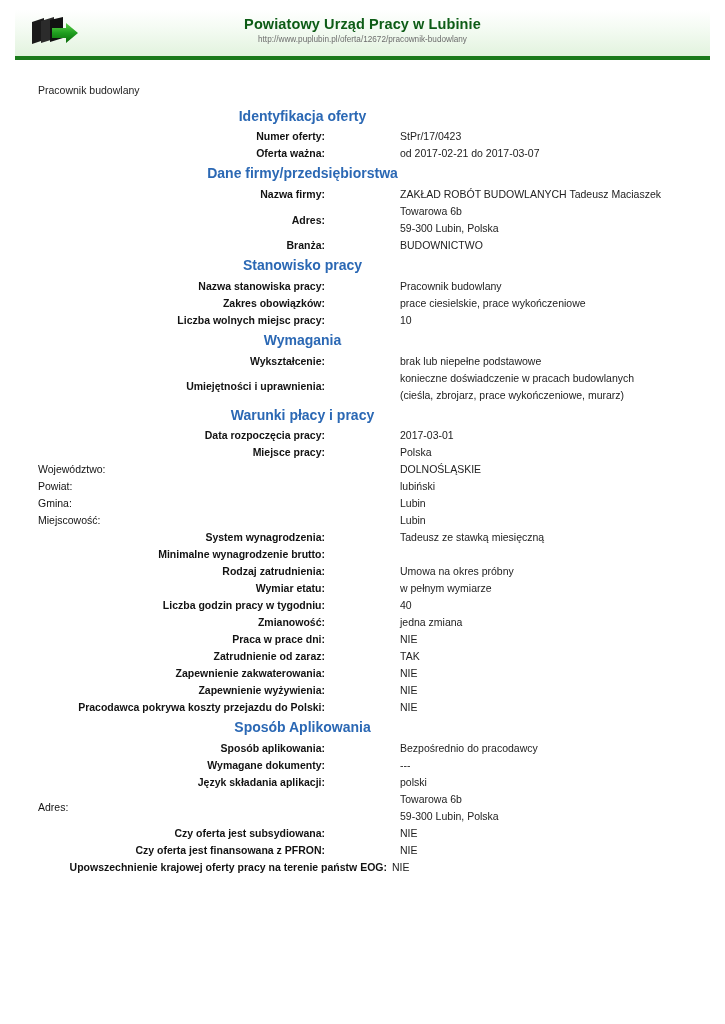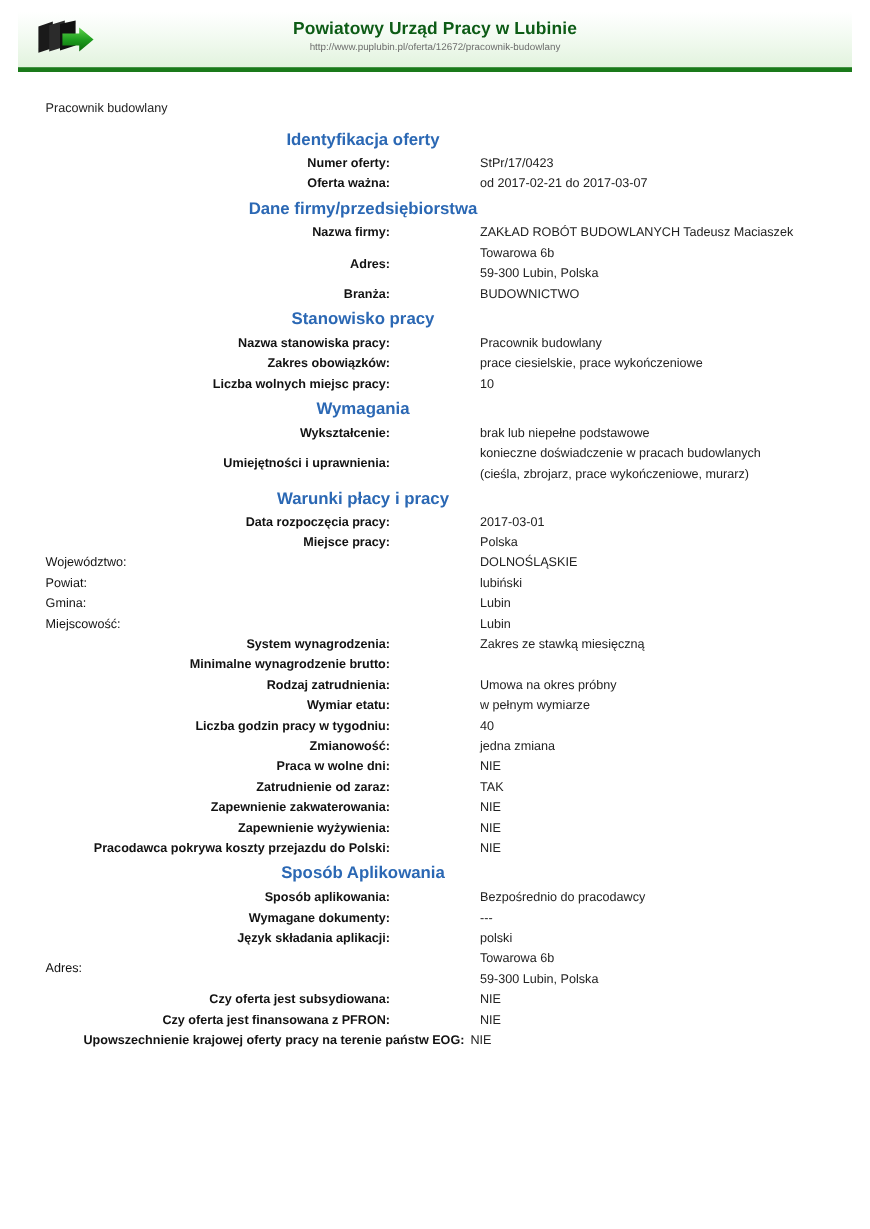--- a/index.html
+++ b/index.html
@@ -223,21 +223,21 @@
         <div class="row plain">
           <div class="lbl">Gmina:</div>
           <div class="val">Lubin</div>
         </div>
         <div class="row plain">
           <div class="lbl">Miejscowość:</div>
           <div class="val">Lubin</div>
         </div>
         <div class="row">
           <div class="lbl">System wynagrodzenia:</div>
-          <div class="val">Zakres ze stawką miesięczną</div>
+          <div class="val">Tadeusz ze stawką miesięczną</div>
         </div>
         <div class="row">
           <div class="lbl">Minimalne wynagrodzenie brutto:</div>
         </div>
         <div class="row">
           <div class="lbl">Rodzaj zatrudnienia:</div>
           <div class="val">Umowa na okres próbny</div>
         </div>
         <div class="row">
           <div class="lbl">Wymiar etatu:</div>
@@ -245,21 +245,21 @@
         </div>
         <div class="row">
           <div class="lbl">Liczba godzin pracy w tygodniu:</div>
           <div class="val">40</div>
         </div>
         <div class="row">
           <div class="lbl">Zmianowość:</div>
           <div class="val">jedna zmiana</div>
         </div>
         <div class="row">
-          <div class="lbl">Praca w wolne dni:</div>
+          <div class="lbl">Praca w prace dni:</div>
           <div class="val">NIE</div>
         </div>
         <div class="row">
           <div class="lbl">Zatrudnienie od zaraz:</div>
           <div class="val">TAK</div>
         </div>
         <div class="row">
           <div class="lbl">Zapewnienie zakwaterowania:</div>
           <div class="val">NIE</div>
         </div>

